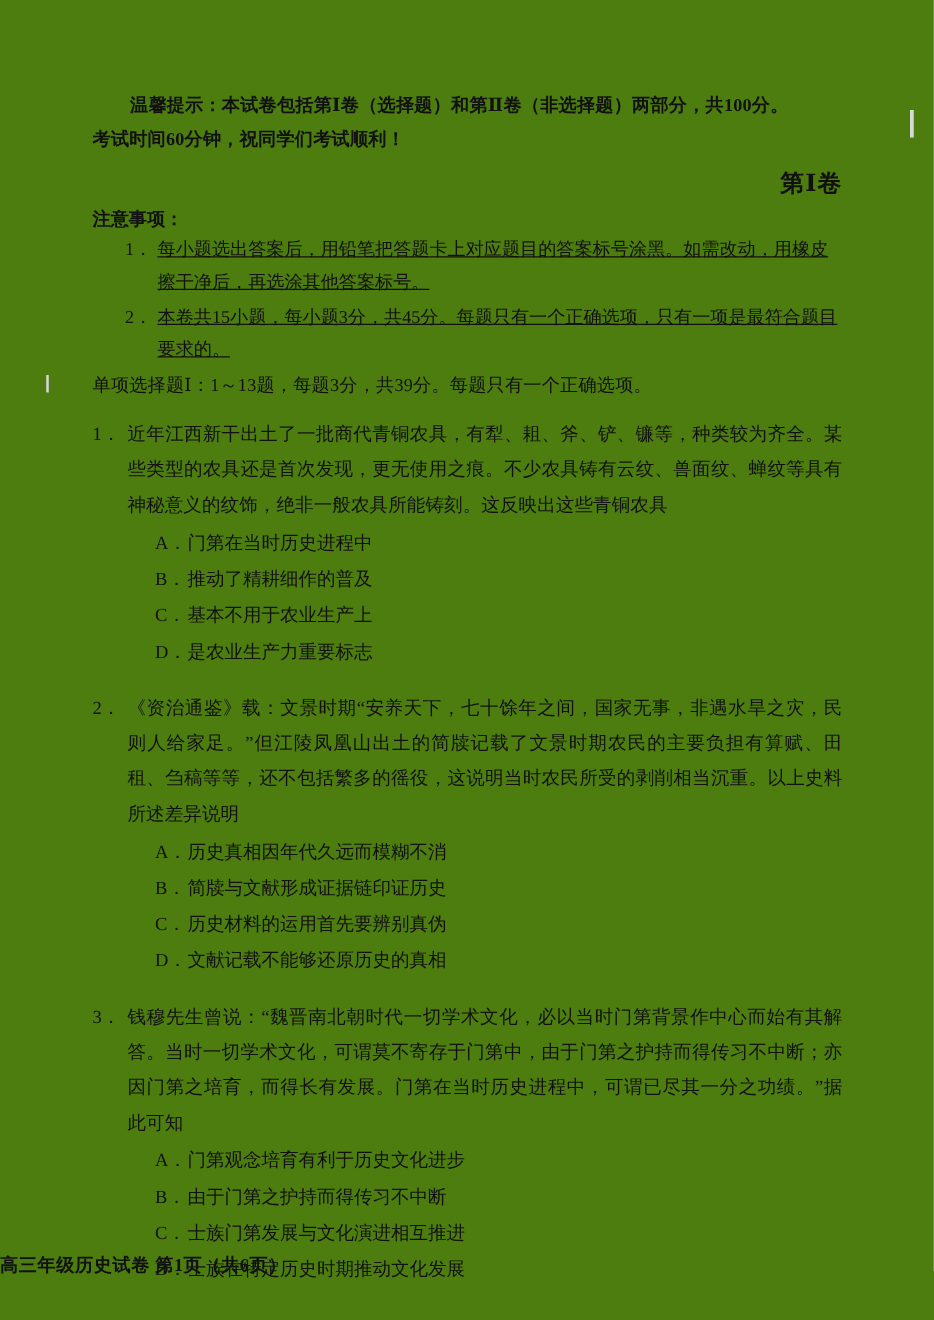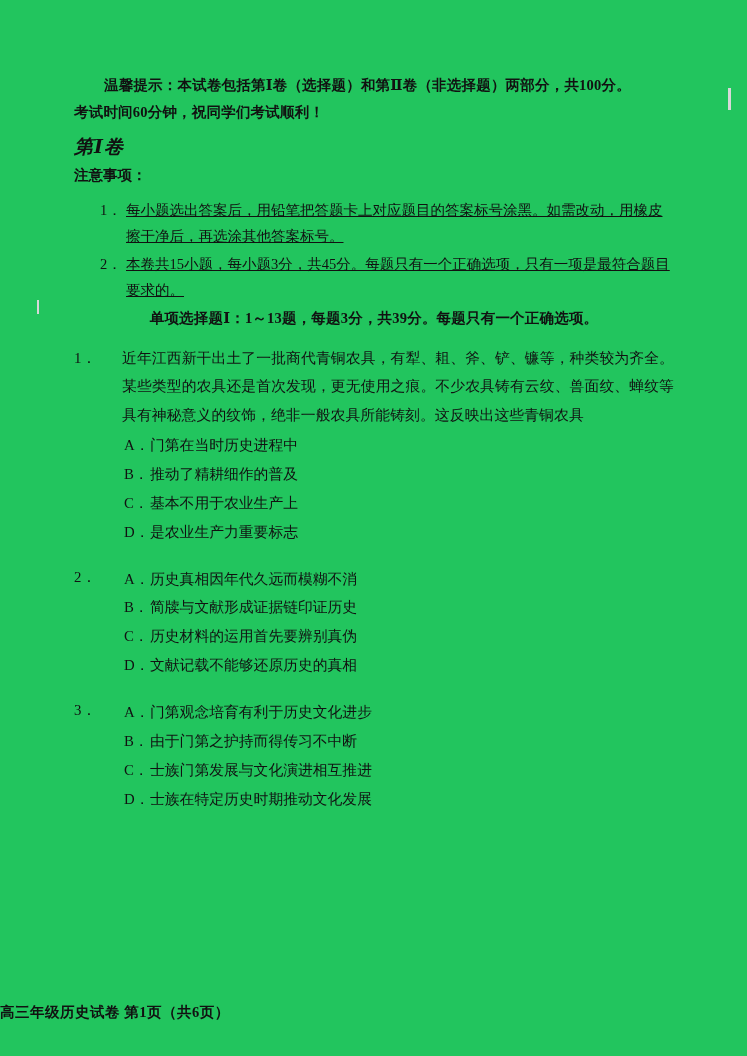--- a/index.html
+++ b/index.html
@@ -13,52 +13,51 @@
     position: relative;
     font-family: "Liberation Serif", "DejaVu Serif", serif;
     color: #111;
     overflow: hidden;
   }
   .page {
     position: absolute;
     inset: 0;
     padding: 0;
     
-    background: #22c55e;
+    background: #4d7c0f;
   }
   .content {
     position: absolute;
     left: 74px;
     top: 72px;
     width: 600px;
   }
   .notice {
     font-size: 14.5px;
     line-height: 1.85;
     font-weight: bold;
     letter-spacing: 0.2px;
     text-indent: 0;
   }
   .notice .ind {
     display: block;
     text-indent: 30px;
   }
   .juan-title {
-    text-align: left;
+    text-align: right;
     font-size: 19px;
     font-weight: bold;
     margin: 8px 0 6px 0;
     letter-spacing: 1px;
-    font-style: italic;
   }
   .sec-head {
     font-size: 14.5px;
     font-weight: bold;
     margin-top: 2px;
-    margin-bottom: 12px;
+    margin-bottom: 2px;
   }
   .note-list {
     margin: 0;
     padding: 0;
     list-style: none;
   }
   .note-item {
     display: flex;
     font-size: 14.5px;
     line-height: 1.8;
@@ -68,43 +67,41 @@
   .note-num {
     width: 26px;
     flex: 0 0 26px;
   }
   .note-text {
     flex: 1 1 auto;
     text-decoration: underline;
   }
   .sel-head {
     font-size: 14.5px;
-    font-weight: bold;
+    font-weight: normal;
     margin-top: 6px;
     margin-bottom: 4px;
     letter-spacing: 0.2px;
-    text-align: center;
   }
   .qblock {
     display: flex;
     margin-top: 16px;
     font-size: 14.8px;
     line-height: 1.92;
   }
   .qnum {
     flex: 0 0 28px;
     width: 28px;
   }
   .qbody {
     flex: 1 1 auto;
   }
   .qstem {
     text-align: justify;
     letter-spacing: 0.1px;
-    margin-left: 20px;
   }
   .opts {
     margin: 2px 0 0 0;
     padding: 0;
     list-style: none;
   }
   .opt {
     display: flex;
     padding-left: 22px;
     line-height: 1.95;
@@ -185,20 +182,21 @@
             <span class="opt-key">D．</span>
             <span class="opt-text">是农业生产力重要标志</span>
           </li>
         </ul>
       </div>
     </div>
 
     <div class="qblock">
       <div class="qnum">2．</div>
       <div class="qbody">
+        <div class="qstem">《资治通鉴》载：文景时期“安养天下，七十馀年之间，国家无事，非遇水旱之灾，民则人给家足。”但江陵凤凰山出土的简牍记载了文景时期农民的主要负担有算赋、田租、刍稿等等，还不包括繁多的徭役，这说明当时农民所受的剥削相当沉重。以上史料所述差异说明</div>
         <ul class="opts">
           <li class="opt">
             <span class="opt-key">A．</span>
             <span class="opt-text">历史真相因年代久远而模糊不消</span>
           </li>
           <li class="opt">
             <span class="opt-key">B．</span>
             <span class="opt-text">简牍与文献形成证据链印证历史</span>
           </li>
           <li class="opt">
@@ -209,20 +207,21 @@
             <span class="opt-key">D．</span>
             <span class="opt-text">文献记载不能够还原历史的真相</span>
           </li>
         </ul>
       </div>
     </div>
 
     <div class="qblock">
       <div class="qnum">3．</div>
       <div class="qbody">
+        <div class="qstem">钱穆先生曾说：“魏晋南北朝时代一切学术文化，必以当时门第背景作中心而始有其解答。当时一切学术文化，可谓莫不寄存于门第中，由于门第之护持而得传习不中断；亦因门第之培育，而得长有发展。门第在当时历史进程中，可谓已尽其一分之功绩。”据此可知</div>
         <ul class="opts">
           <li class="opt">
             <span class="opt-key">A．</span>
             <span class="opt-text">门第观念培育有利于历史文化进步</span>
           </li>
           <li class="opt">
             <span class="opt-key">B．</span>
             <span class="opt-text">由于门第之护持而得传习不中断</span>
           </li>
           <li class="opt">

